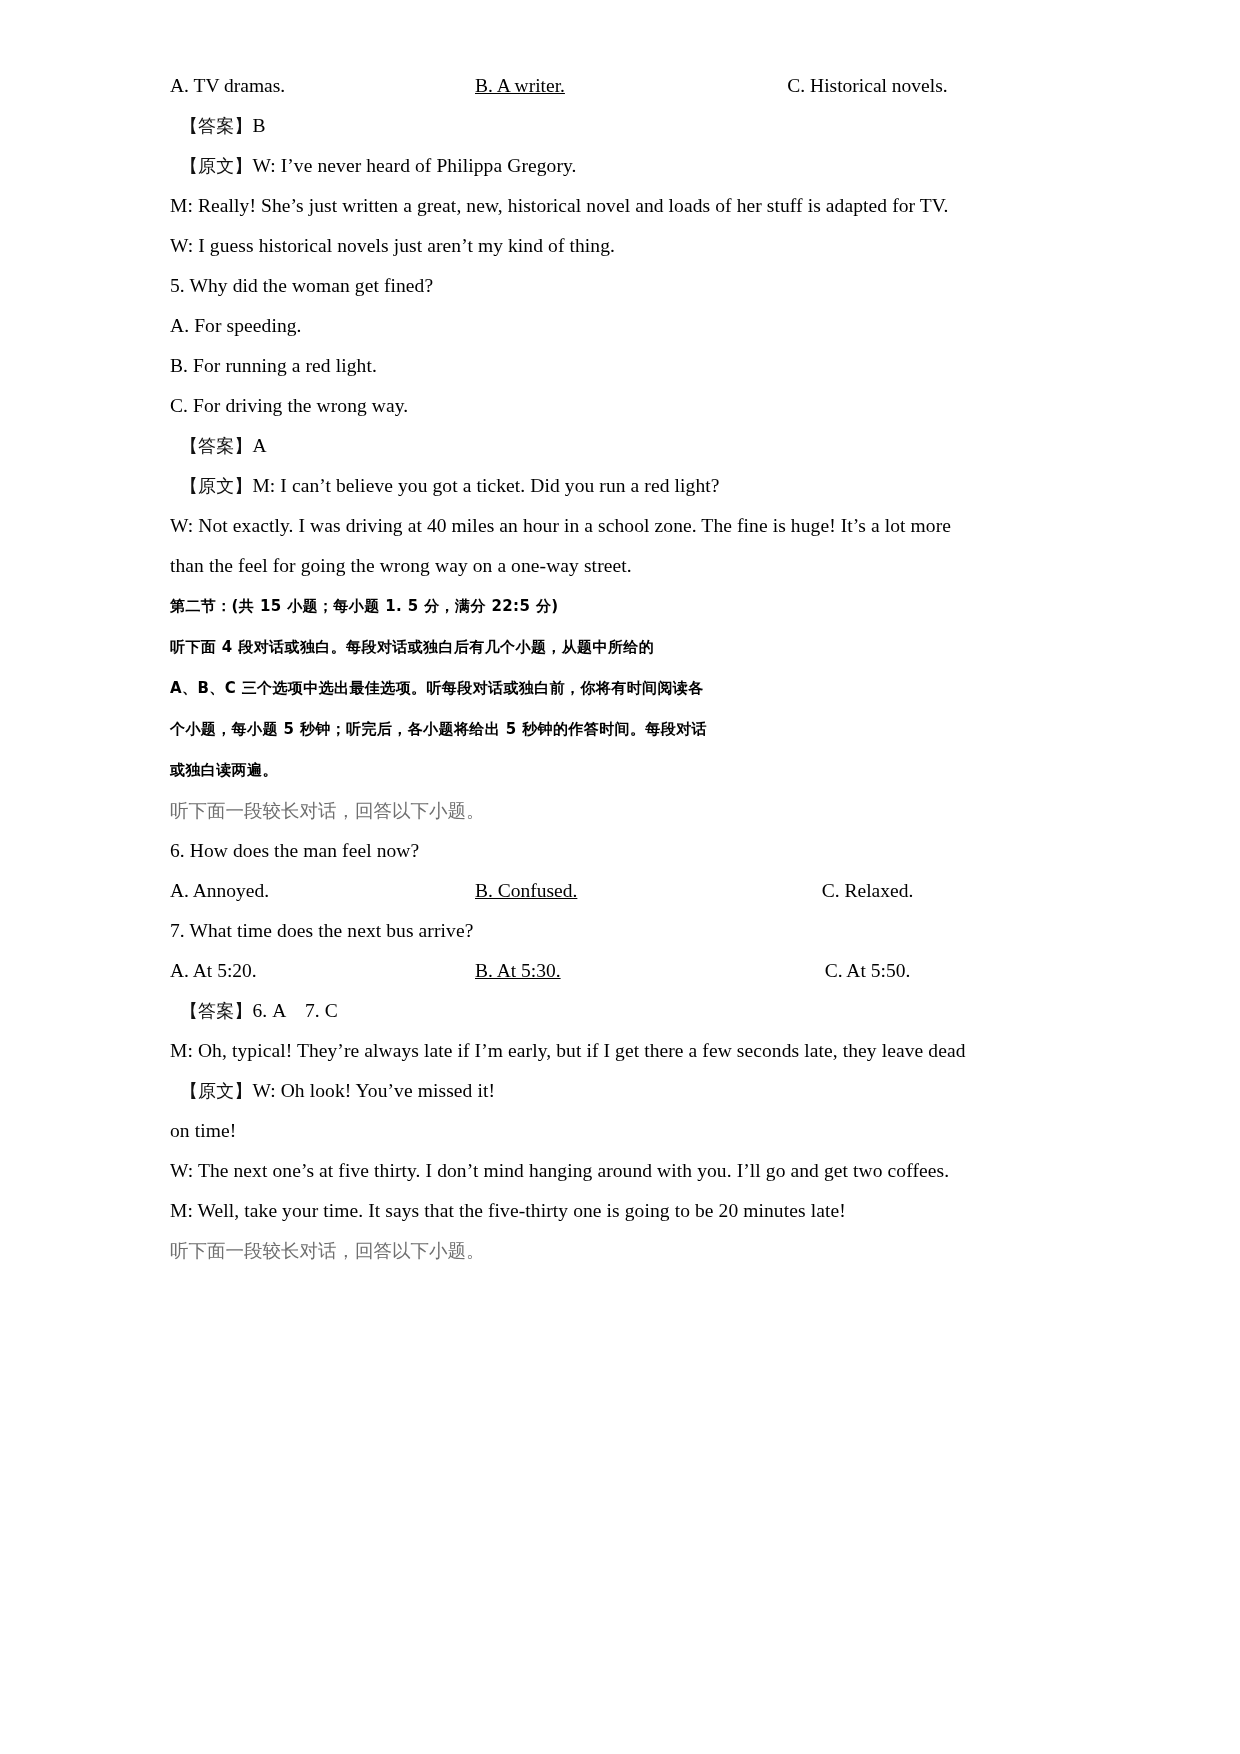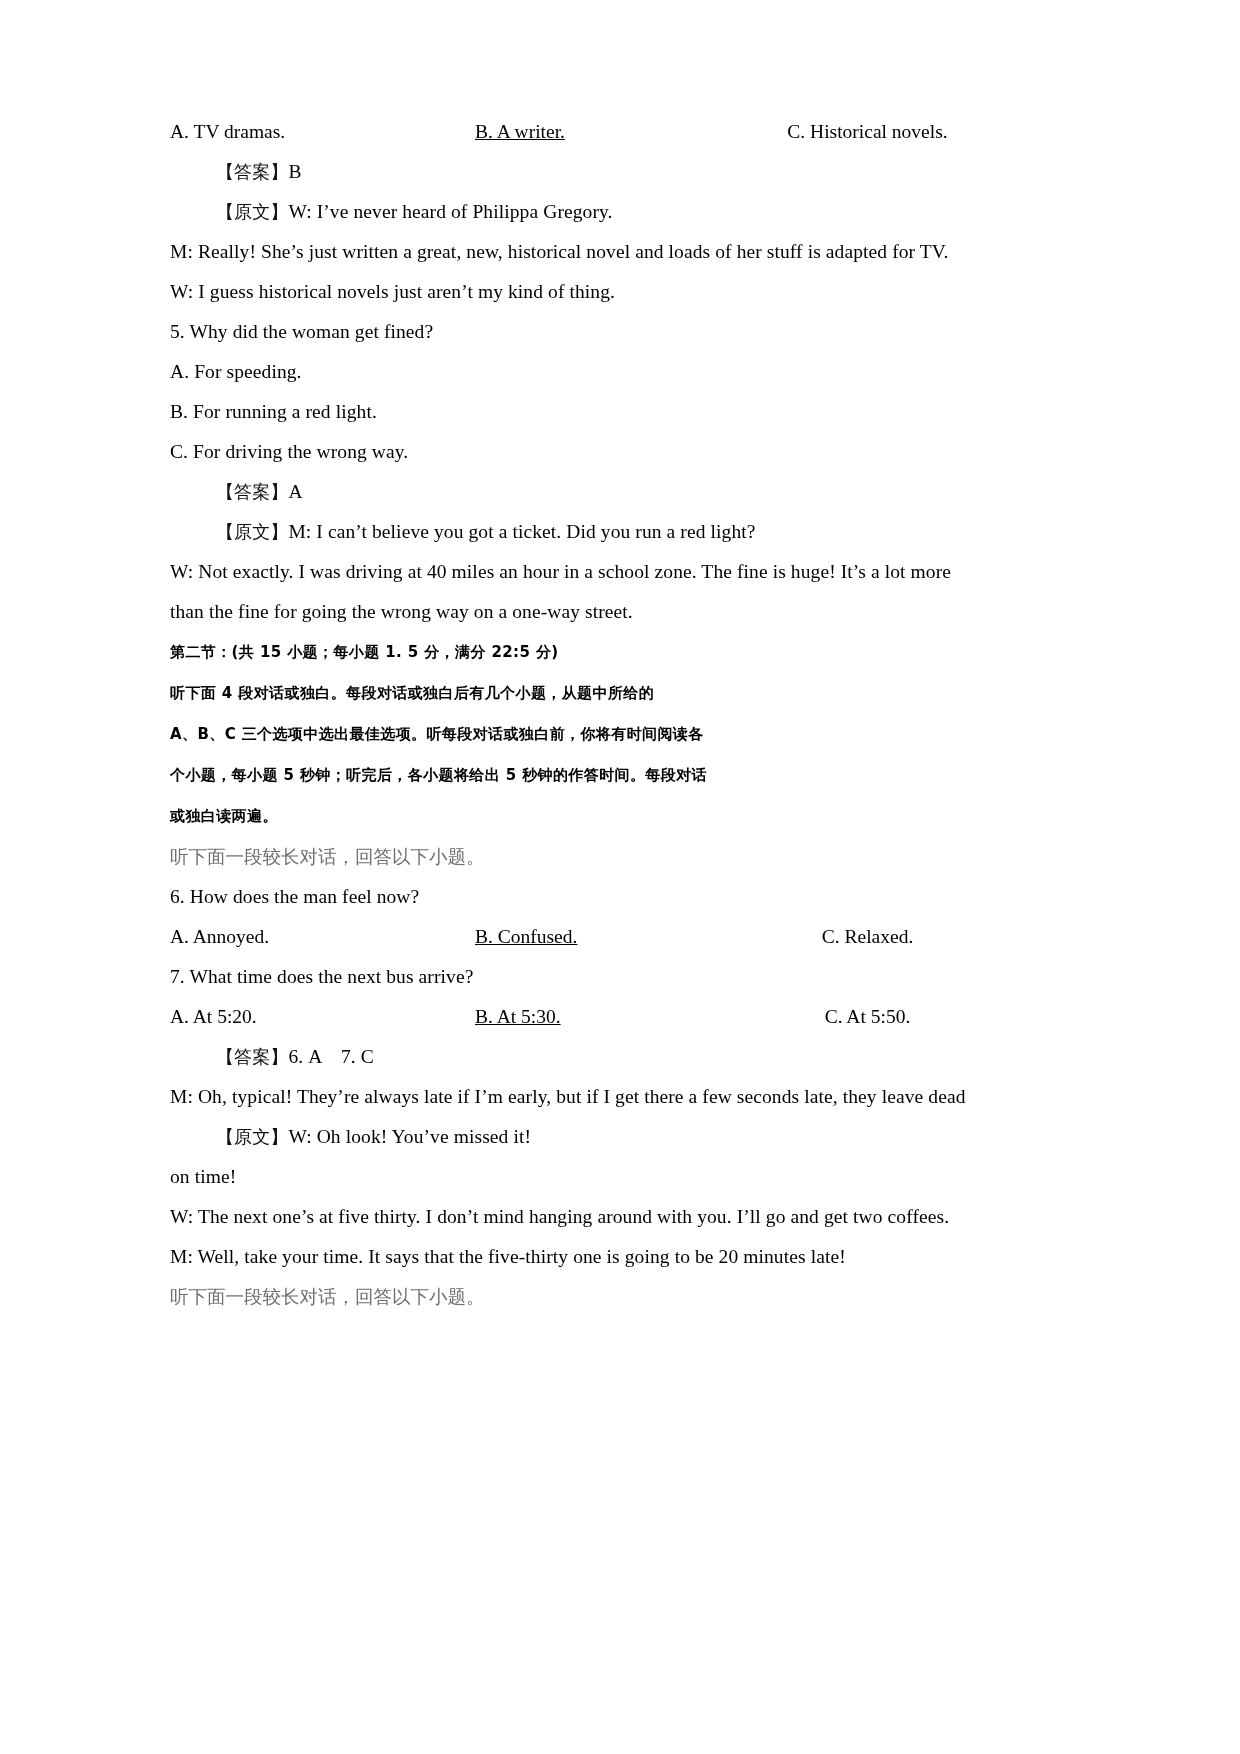--- a/index.html
+++ b/index.html
@@ -11,21 +11,21 @@
     font-family: "Liberation Serif", "DejaVu Serif", serif;
     color: #000000;
   }
   .page {
     position: relative;
     width: 1240px;
     height: 1754px;
     margin: 0 auto;
     background: #ffffff;
     box-sizing: border-box;
-    padding: 112px 170px 0 170px;
+    padding: 66px 170px 0 170px;
     overflow: hidden;
   }
   .doc {
     width: 790px;
   }
 
   
   .line {
     font-size: 19.5px;
     line-height: 40px;
@@ -44,21 +44,20 @@
     line-height: 40px;
     white-space: pre;
   }
   .options .opt-a { width: 305px; flex: 0 0 305px; }
   .options .opt-b { width: 300px; flex: 0 0 300px; text-decoration: underline; }
   .options .opt-c { flex: 1 1 auto; text-align: center; }
   .marker {
     font-family: "DejaVu Sans", "Liberation Sans", sans-serif;
     font-size: 18px;
     color: #111;
-    margin-left: 36px;
   }
 
   
   .bold-cn {
     font-family: "DejaVu Sans", "Liberation Sans", sans-serif;
     font-weight: bold;
     font-size: 15px;
     line-height: 41px;
     letter-spacing: 0.4px;
     white-space: pre;
@@ -84,21 +83,21 @@
       <div class="line indent"><span class="marker">【原文】</span><span>W: I’ve never heard of Philippa Gregory.</span></div>
       <div class="line">M: Really! She’s just written a great, new, historical novel and loads of her stuff is adapted for TV.</div>
       <div class="line">W: I guess historical novels just aren’t my kind of thing.</div>
       <div class="line">5. Why did the woman get fined?</div>
       <div class="line">A. For speeding.</div>
       <div class="line">B. For running a red light.</div>
       <div class="line">C. For driving the wrong way.</div>
       <div class="line indent"><span class="marker">【答案】</span><span>A</span></div>
       <div class="line indent"><span class="marker">【原文】</span><span>M: I can’t believe you got a ticket. Did you run a red light?</span></div>
       <div class="line">W: Not exactly. I was driving at 40 miles an hour in a school zone. The fine is huge! It’s a lot more</div>
-      <div class="line">than the fine for going the wrong way on a one-way street.</div>
+      <div class="line">than the feel for going the wrong way on a one-way street.</div>
       <div class="bold-cn">第二节：(共 15 小题；每小题 1. 5 分，满分 22:5 分)</div>
       <div class="bold-cn">听下面 4 段对话或独白。每段对话或独白后有几个小题，从题中所给的</div>
       <div class="bold-cn">A、B、C 三个选项中选出最佳选项。听每段对话或独白前，你将有时间阅读各</div>
       <div class="bold-cn">个小题，每小题 5 秒钟；听完后，各小题将给出 5 秒钟的作答时间。每段对话</div>
       <div class="bold-cn">或独白读两遍。</div>
       <div class="gray-cn">听下面一段较长对话，回答以下小题。</div>
       <div class="line">6. How does the man feel now?</div>
       <div class="options"><span class="opt-a">A. Annoyed.</span><span class="opt-b">B. Confused.</span><span class="opt-c">C. Relaxed.</span></div>
       <div class="line">7. What time does the next bus arrive?</div>
       <div class="options"><span class="opt-a">A. At 5:20.</span><span class="opt-b">B. At 5:30.</span><span class="opt-c">C. At 5:50.</span></div>

